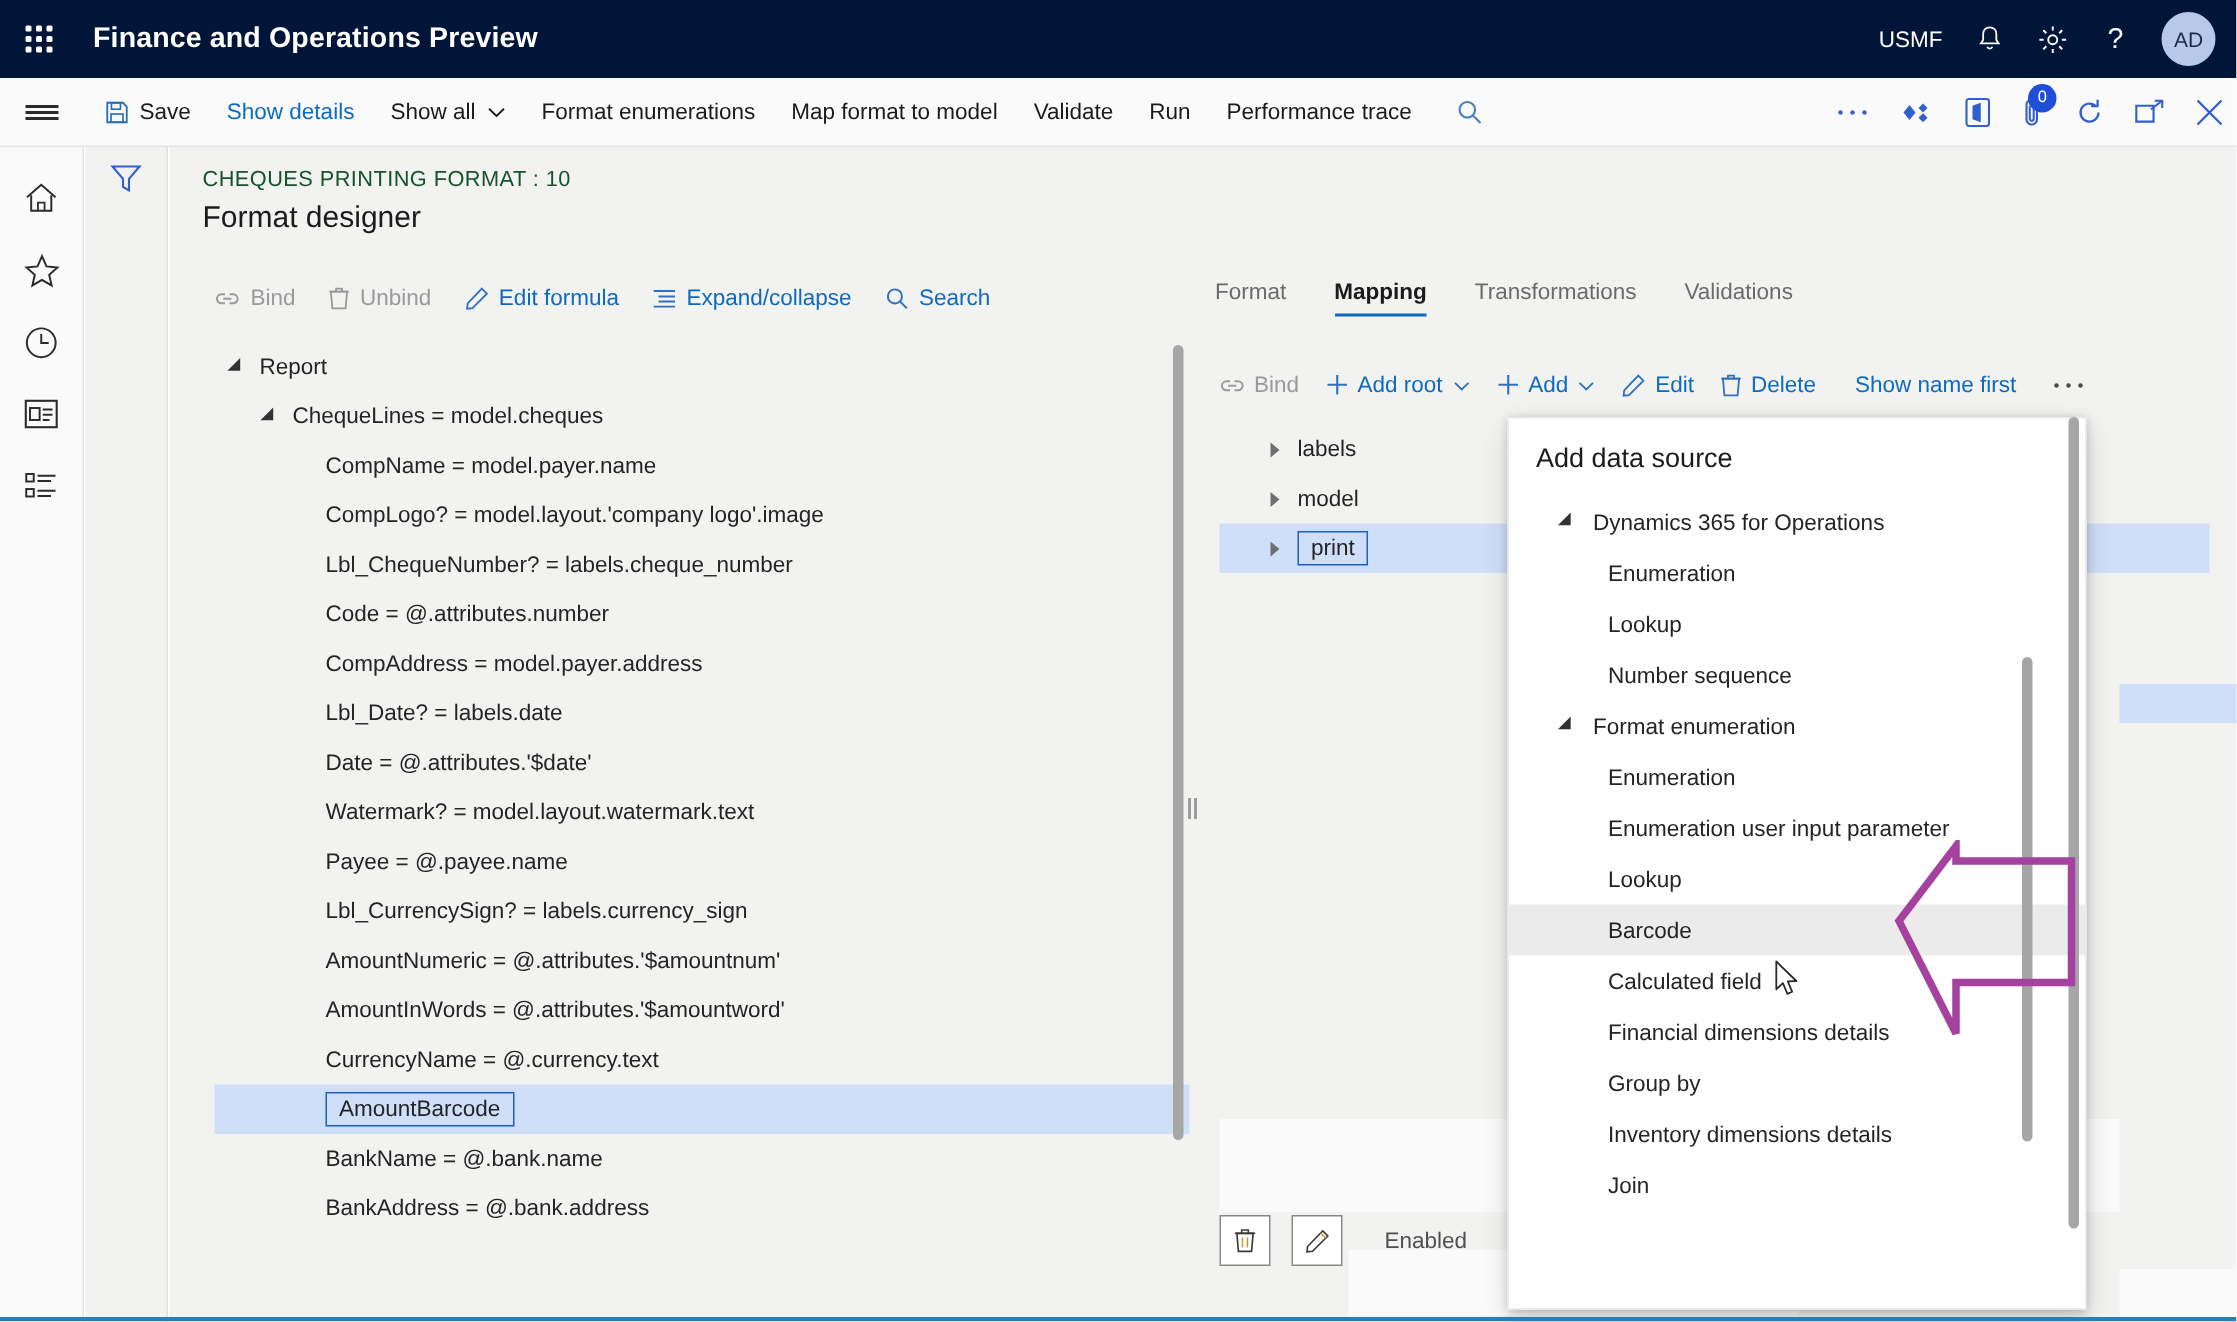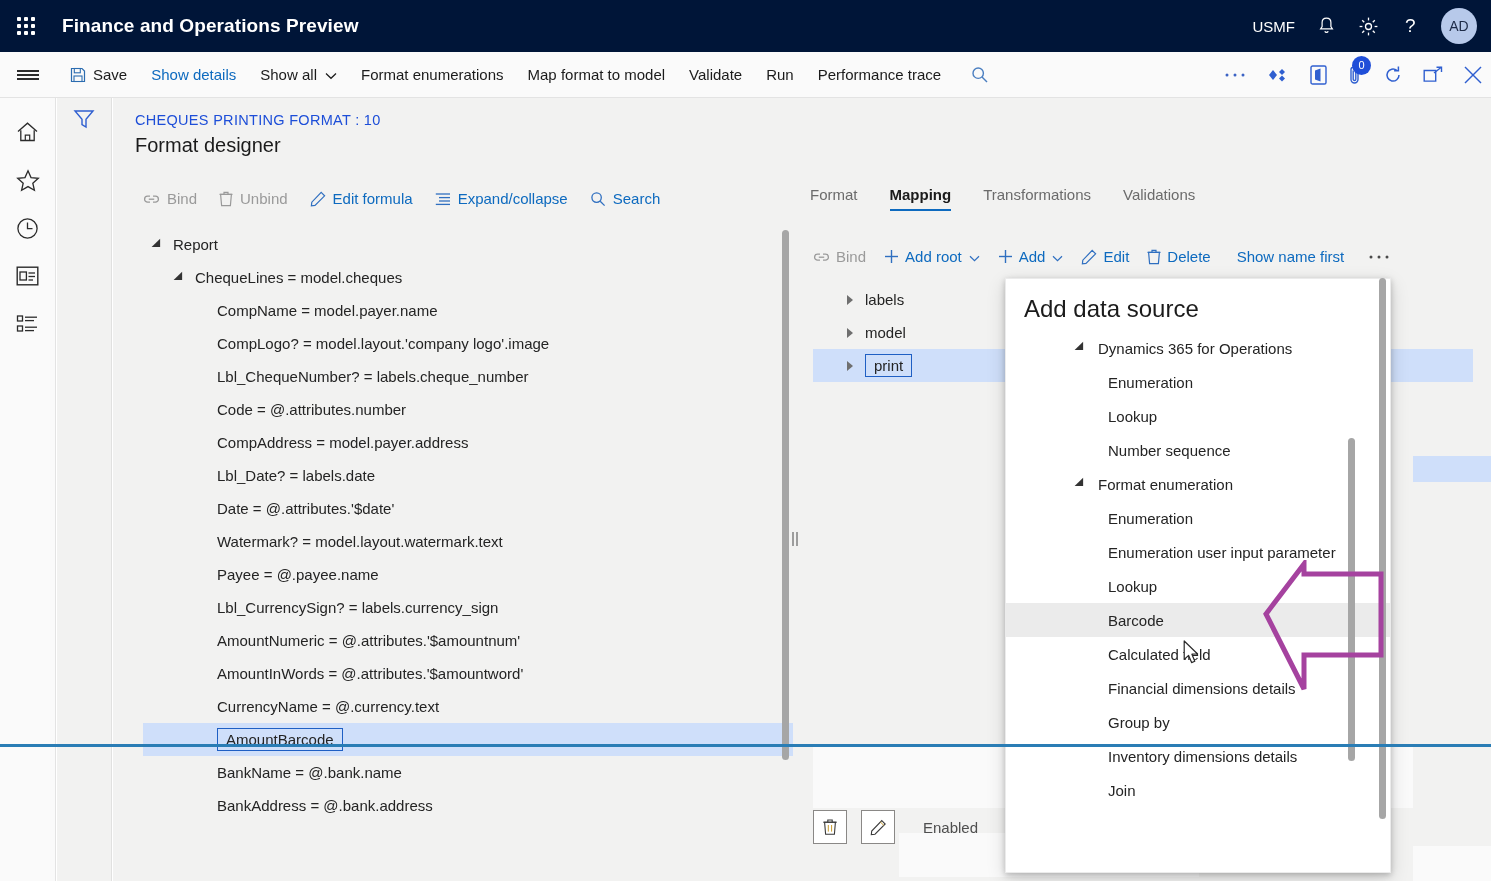--- a/index.html
+++ b/index.html
@@ -2,21 +2,21 @@
 <html><head>
 <meta charset="utf-8">
 <style>
   * { box-sizing: border-box; margin: 0; padding: 0; }
   html, body {
     width: 1491px; height: 881px;
     font-family: "Liberation Sans", sans-serif;
     background: #ffffff;
     overflow: hidden;
   }
-  #app { position: relative; width: 1491px; height: 747px; }
+  #app { position: relative; width: 1491px; height: 881px; }
 
   
   .topbar {
     position: absolute; left: 0; top: 0; width: 1491px; height: 52px;
     background: #001538; display: flex; align-items: center;
   }
   .waffle {
     width: 52px; height: 52px; display: flex; align-items: center; justify-content: center;
     cursor: pointer;
   }
@@ -84,21 +84,21 @@
     position: absolute; left: 57px; top: 98px; width: 55px; height: 783px;
     background: #f2f2f1; border-right: 1px solid #e1e1e0;
   }
   .filterstrip .fi { position: absolute; left: 16px; top: 10px; cursor: pointer; }
 
   
   .page {
     position: absolute; left: 113px; top: 98px; width: 1378px; height: 783px;
     background: #f2f2f1;
   }
-  .crumb { position: absolute; left: 22px; top: 14px; font-size: 14.5px; color: #1d4ed8; letter-spacing: .3px; }
+  .crumb { position: absolute; left: 22px; top: 14px; font-size: 14.5px; color: #14532d; letter-spacing: .3px; }
   .ptitle { position: absolute; left: 22px; top: 36px; font-size: 20px; color: #1b1b1b; }
 
   
   .ltools { position: absolute; left: 30px; top: 92px; display: flex; align-items: center; }
   .ltool { font-size: 15px; margin-right: 22px; display: flex; align-items: center; cursor: pointer; white-space: nowrap; }
   .ltool.dis { color: #9a9a9a; cursor: default; }
   .ltool.act { color: #0d6abf; }
   .ltool .sicon { margin-right: 7px; display: inline-flex; }
 
   
@@ -139,23 +139,23 @@
 
   
   .pscroll { position: absolute; left: 1270px; top: 180px; width: 7px; height: 540px; background: #a6a6a6; border-radius: 4px; cursor: pointer; }
 
   
   .flyout {
     position: absolute; left: 1005px; top: 278px; width: 386px; height: 595px;
     background: #ffffff; box-shadow: 0 1.6px 6px rgba(0,0,0,.22), 0 6px 18px rgba(0,0,0,.14);
     border: 1px solid #ebebeb;
   }
-  .fly-title { position: absolute; left: 18px; top: 16px; font-size: 24px; color: #1b1b1b; }
+  .fly-title { position: absolute; left: 18px; top: 16px; font-size: 18px; color: #1b1b1b; }
   .fly-list { position: absolute; left: 0; top: 52px; right: 0; bottom: 0; }
-  .frow { height: 34px; display: flex; align-items: center; font-size: 15px; color: #242424; cursor: pointer; padding-left: 36px; }
+  .frow { height: 34px; display: flex; align-items: center; font-size: 15px; color: #242424; cursor: pointer; }
   .frow.hover { background: #ebebeb; }
   .frow .fw { width: 56px; display: flex; align-items: center; justify-content: flex-end; padding-right: 14px; }
   .frow.grp .lbl { padding-left: 0; }
   .frow .lbl { padding-left: 0; }
   .frow.leaf .fw { width: 66px; }
   .fscroll-in { position: absolute; left: 342px; top: 159px; width: 7px; height: 323px; background: #a6a6a6; border-radius: 4px; cursor: pointer; }
   .fscroll-out { position: absolute; left: 1379px; top: 278px; width: 7px; height: 541px; background: #a6a6a6; border-radius: 4px; cursor: pointer; }
 
   
   .annot { position: absolute; left: 1262px; top: 560px; pointer-events: none; }

